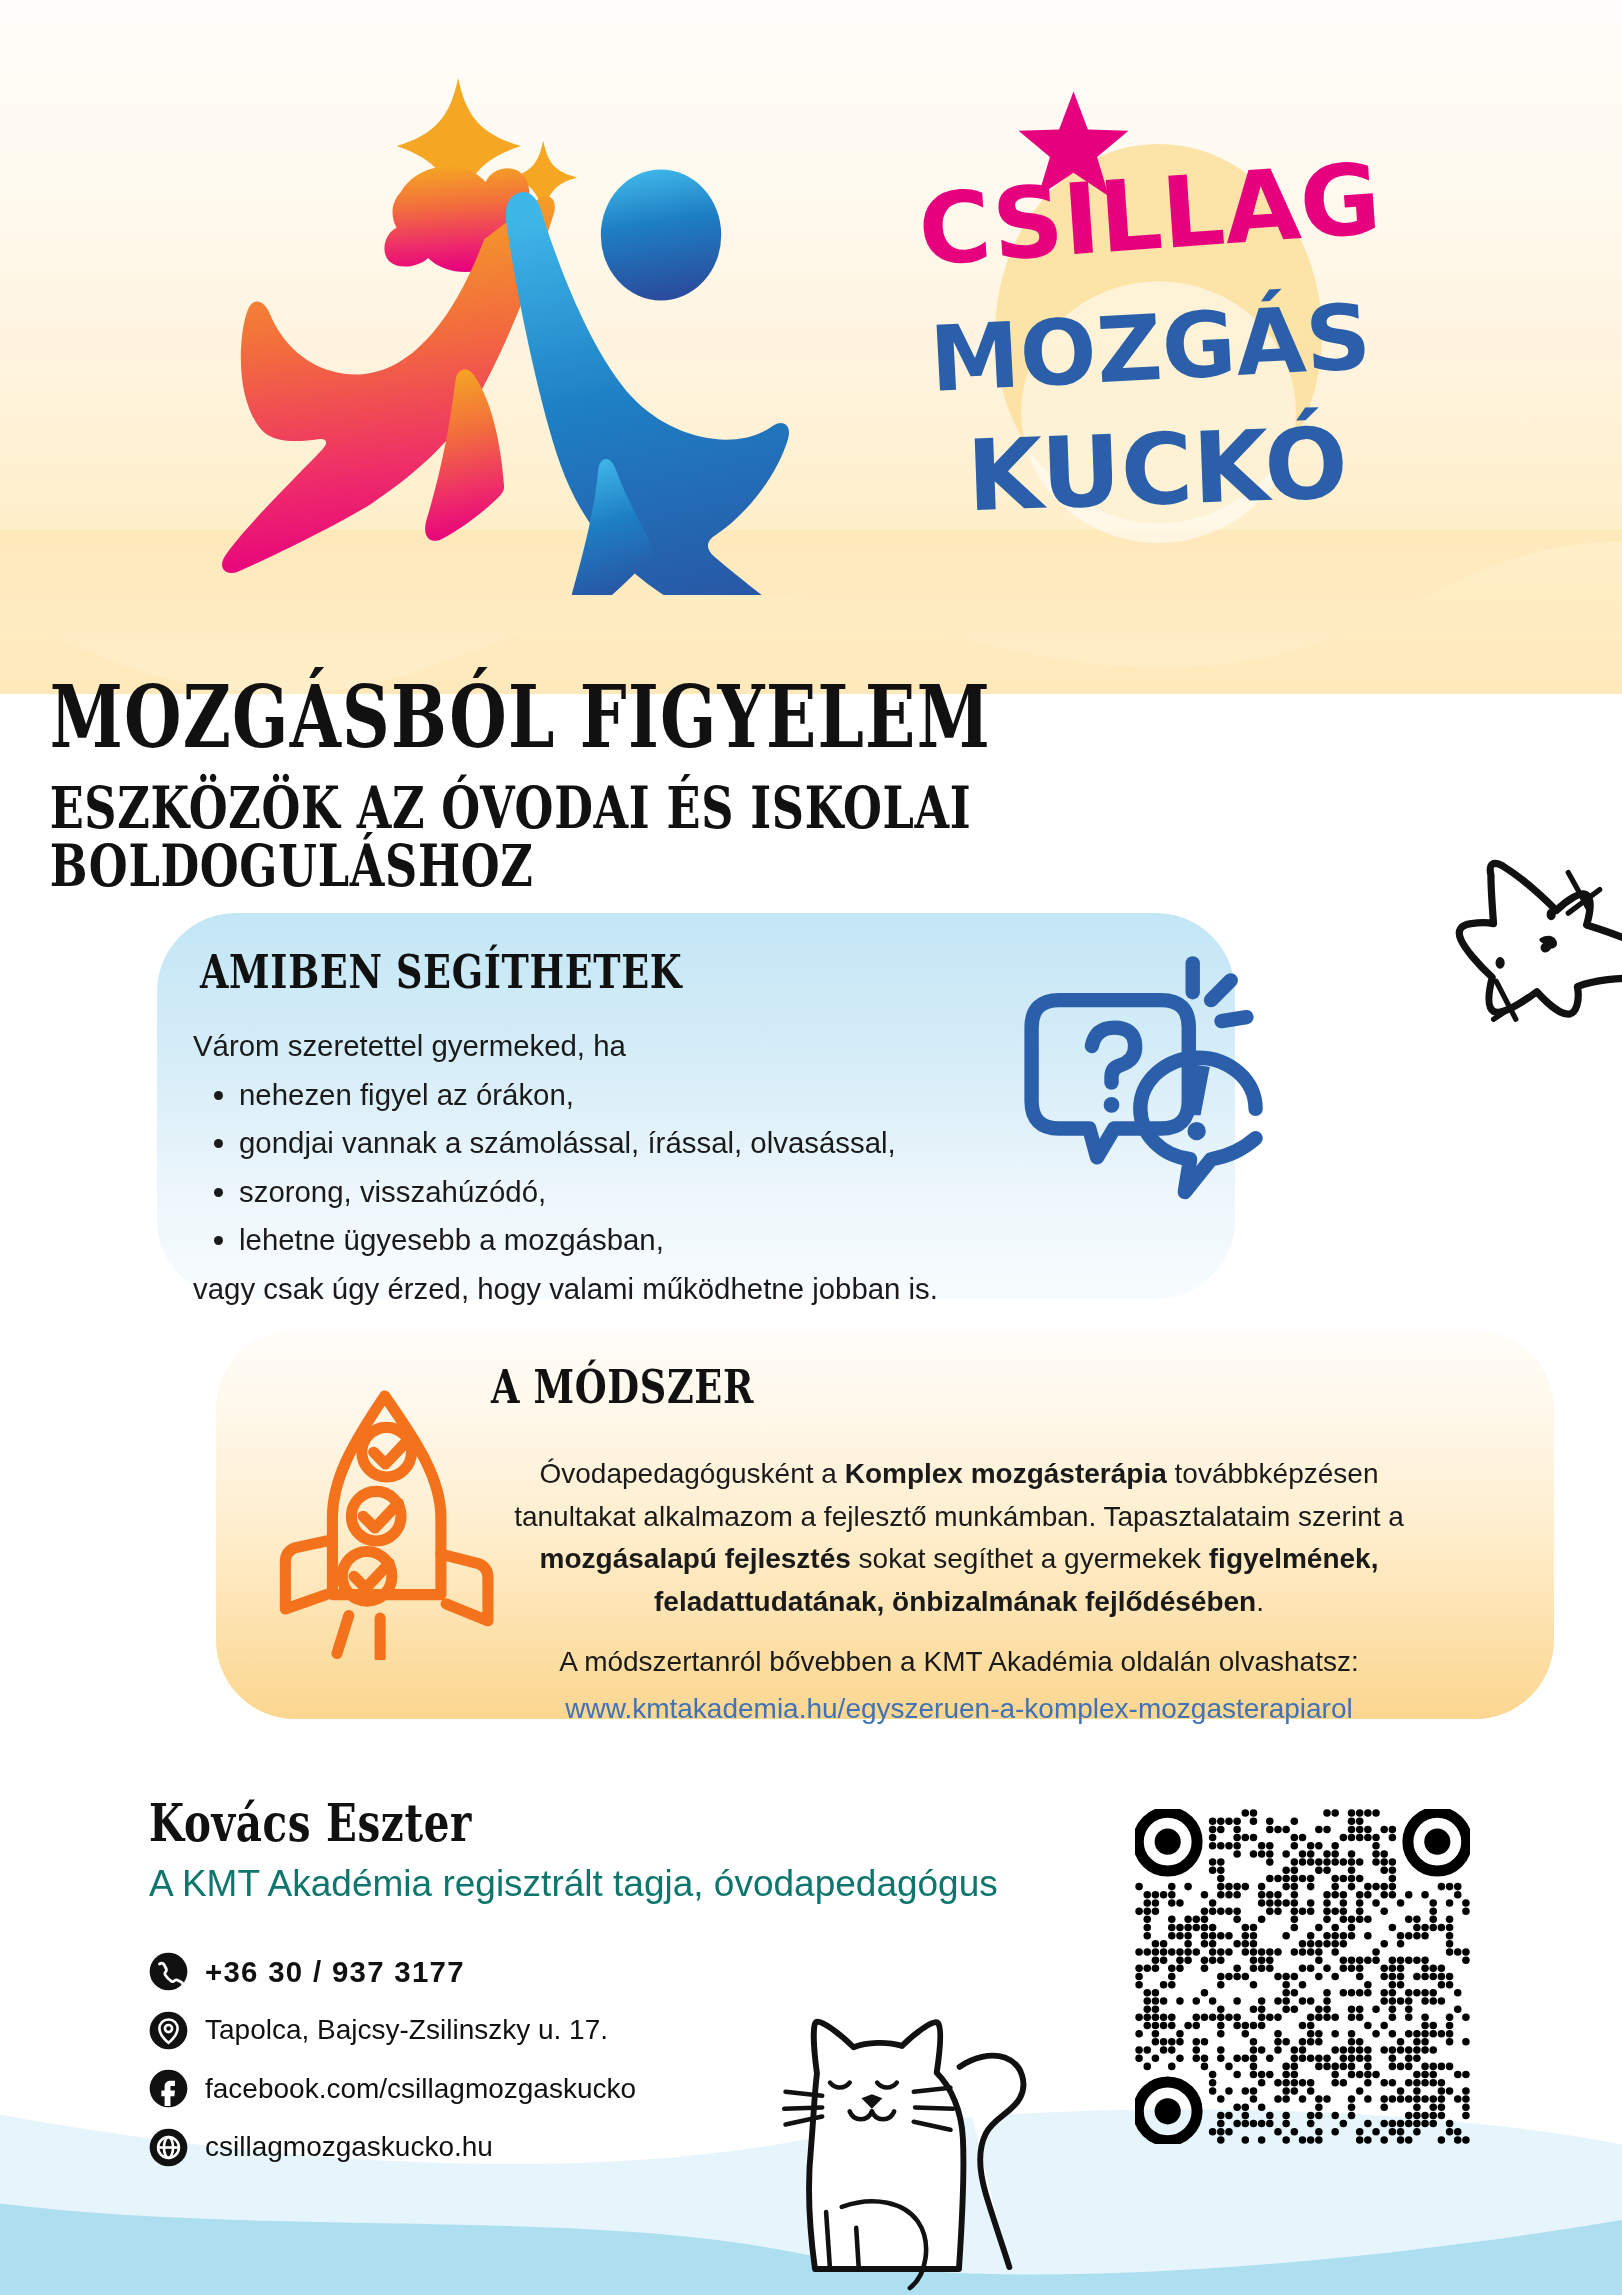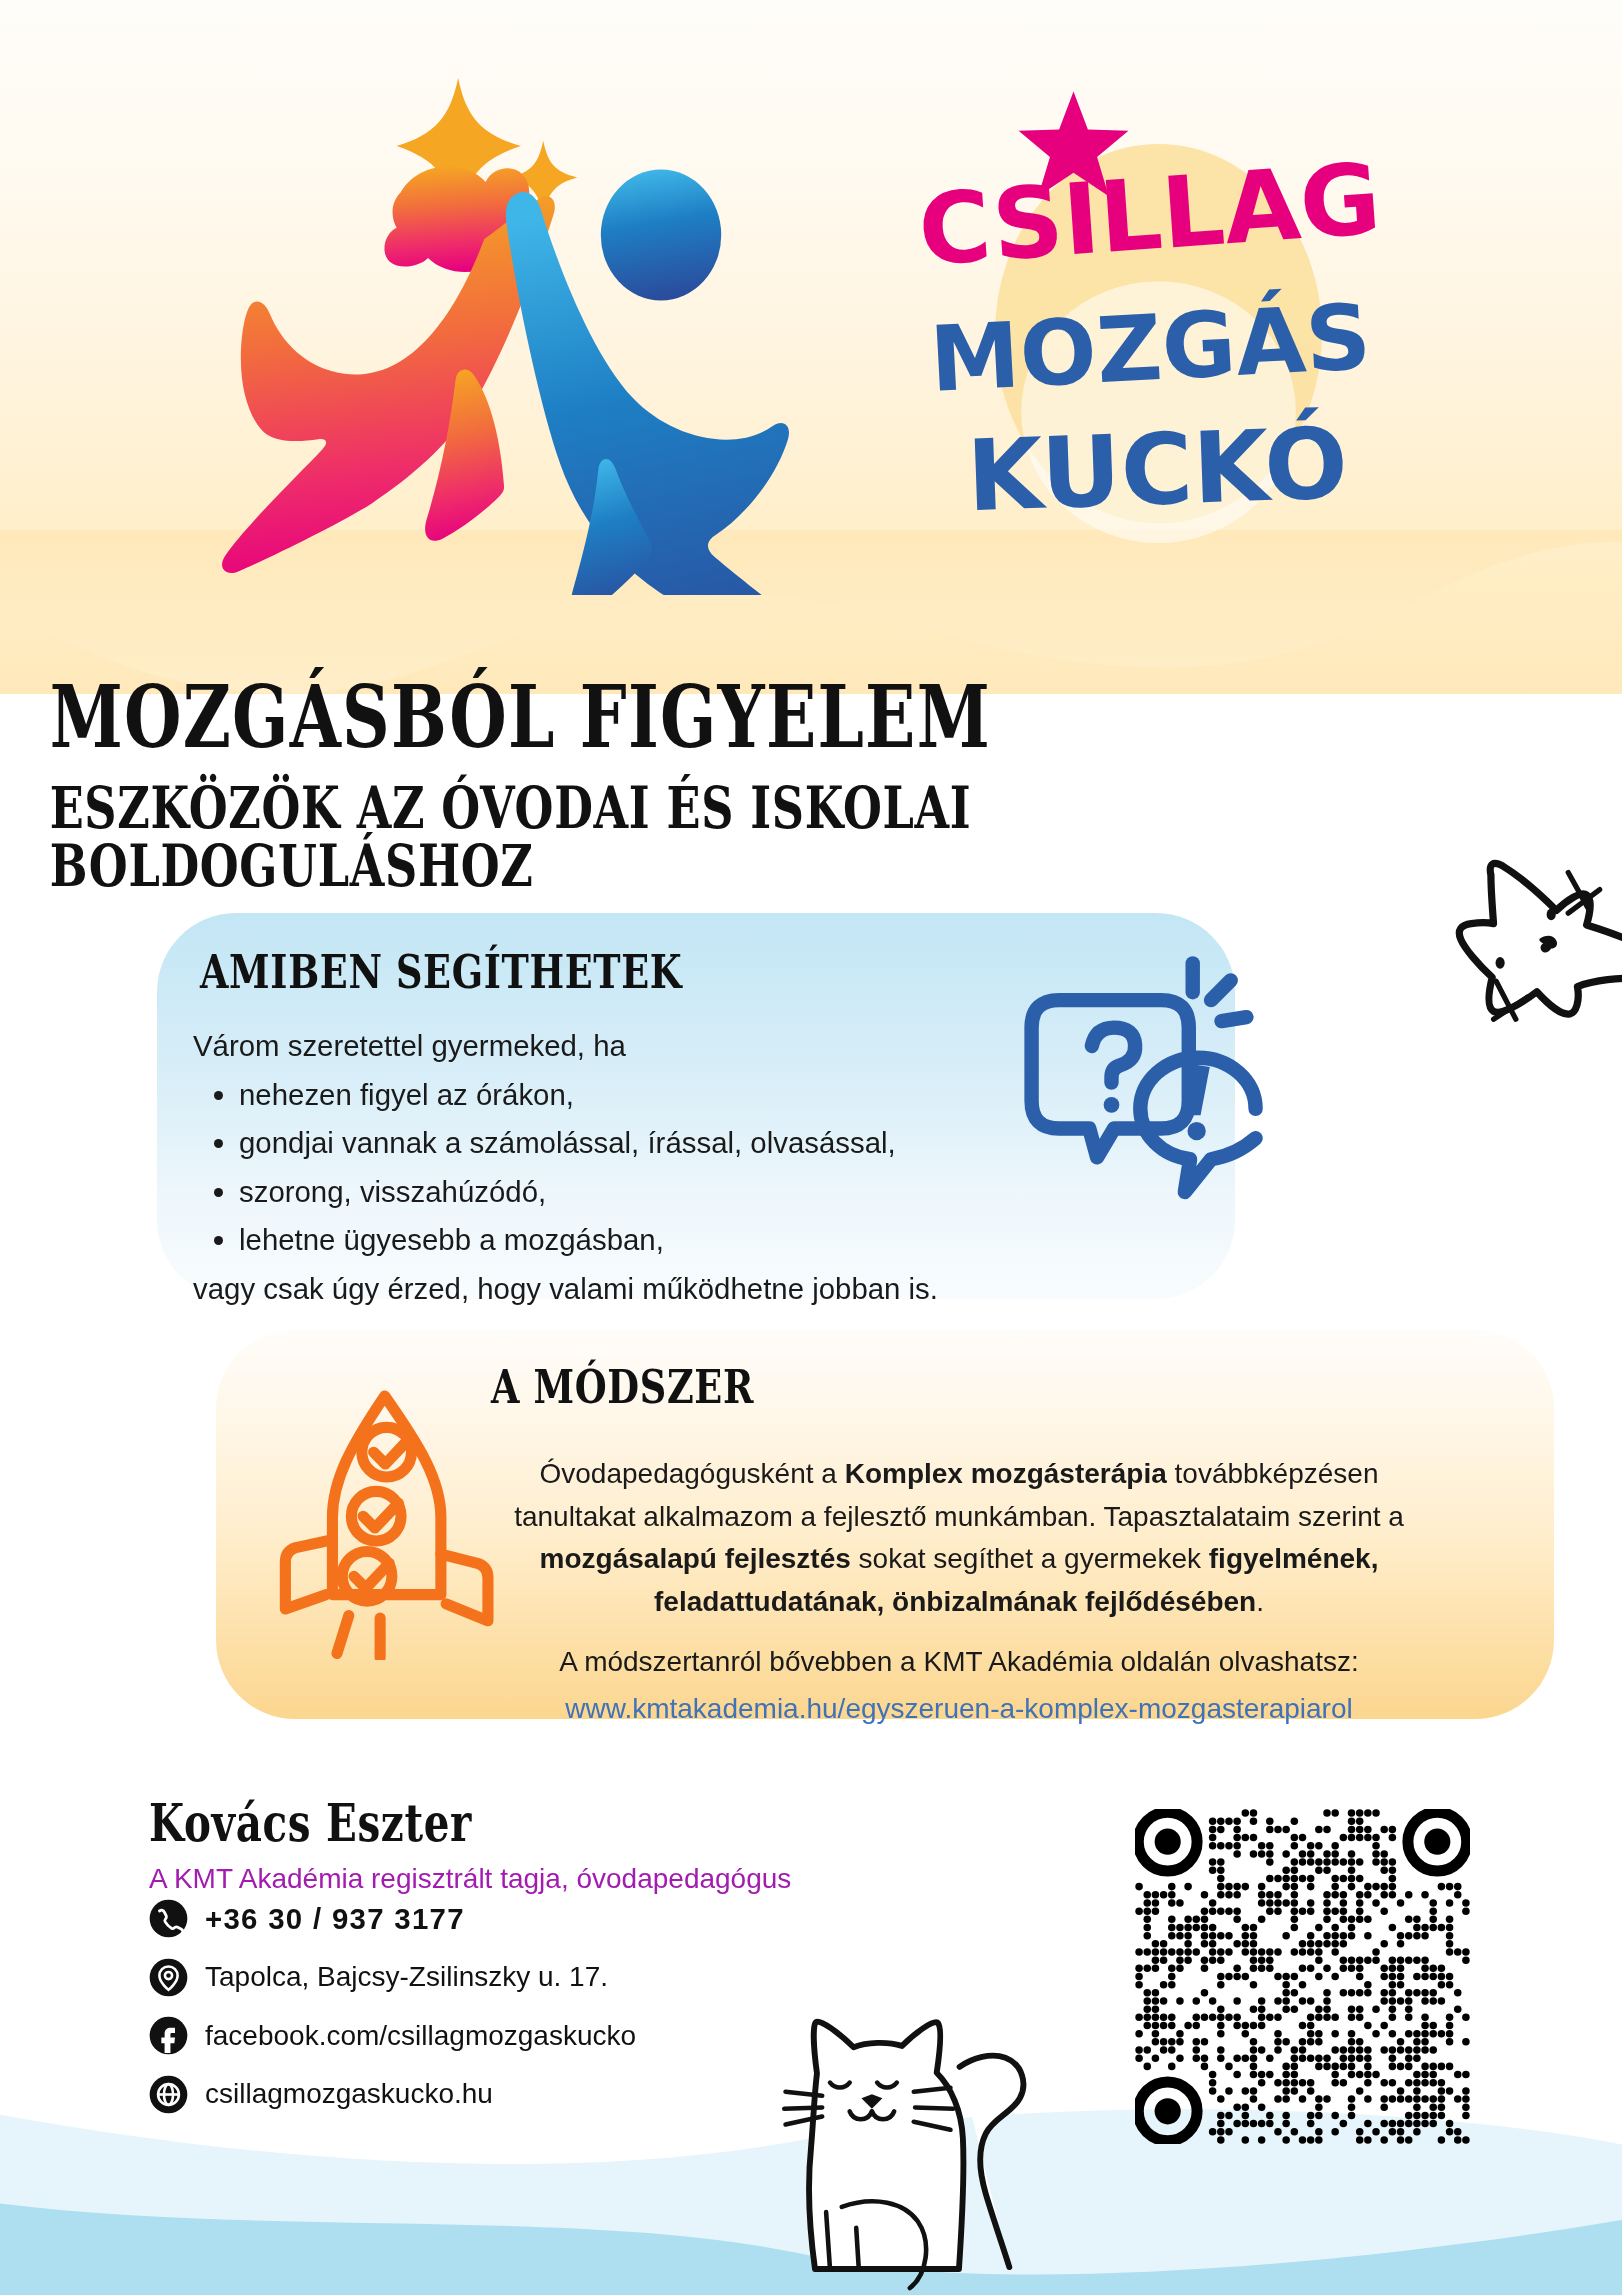--- a/index.html
+++ b/index.html
@@ -96,22 +96,22 @@
   .link{color:#3f72b8;}
   .rocket-icon{position:absolute;left:62px;top:49px;width:216px;height:281px;}
 
   
   .contact{position:absolute;left:149px;top:1793px;width:851px;}
   .contact-name{
     font-family:"DejaVu Serif", serif;font-weight:bold;font-size:43px;
     color:#111;letter-spacing:0.7px;
     transform:scaleY(1.2) scaleX(0.94);transform-origin:left top;
   }
-  .contact-role{font-size:28px;color:#a21caf;margin-top:19.6px;}
-  .contact-list{}
+  .contact-role{font-size:37px;color:#0f766e;margin-top:19.6px;}
+  .contact-list{margin-top:43px;}
   .contact-row{display:flex;align-items:center;margin-bottom:10.5px;height:48px;}
   .cicon{width:39px;height:39px;flex:0 0 39px;margin-right:17px;}
   .ctext{font-size:28px;color:#111;}
   .ctext.bold{font-weight:bold;letter-spacing:1.3px;font-size:29.4px;}
 
   
   .qr{position:absolute;left:1135px;top:1809px;width:335px;height:335px;}
   .cat-sit{position:absolute;left:779px;top:1983px;width:301px;height:313px;}
   .cat-peek{position:absolute;left:1449px;top:841px;width:190px;height:236px;}
 </style>

